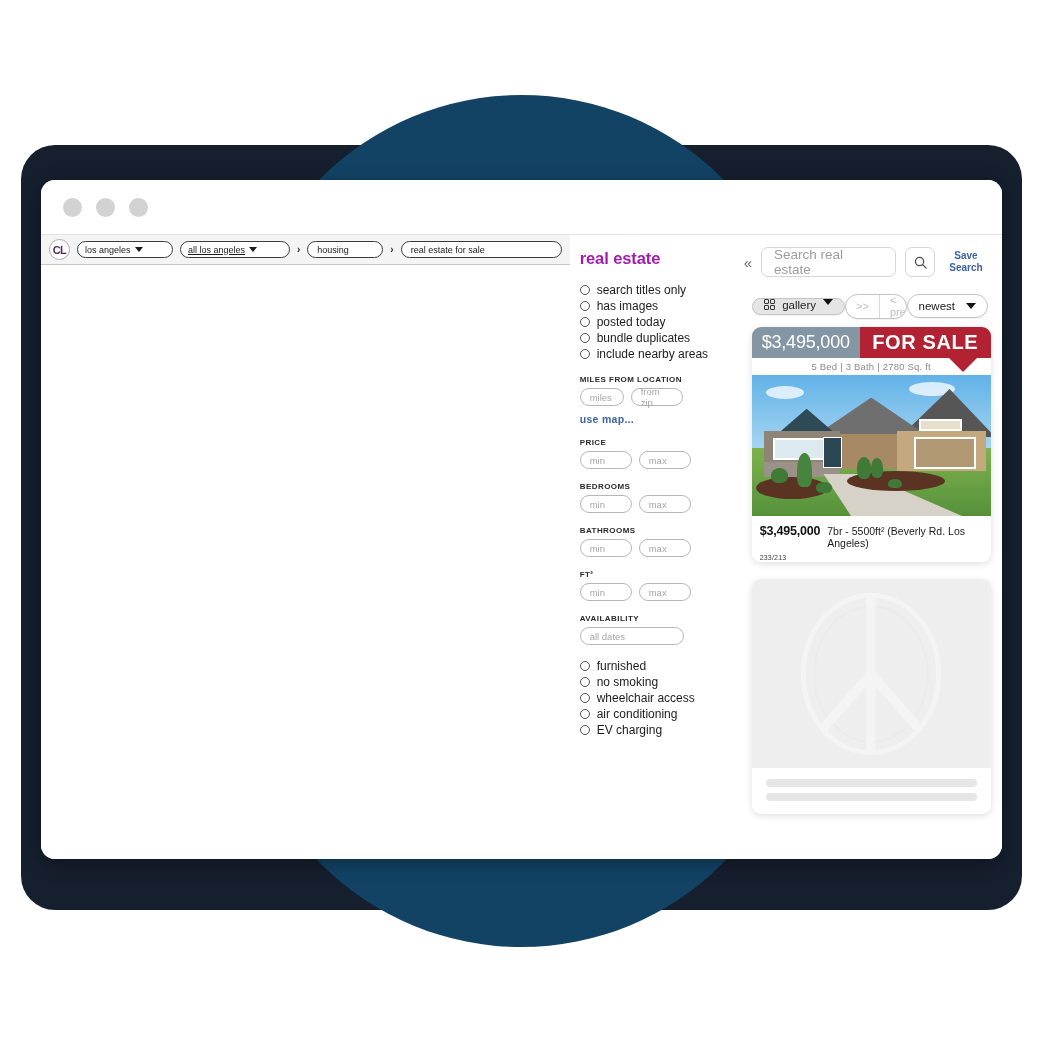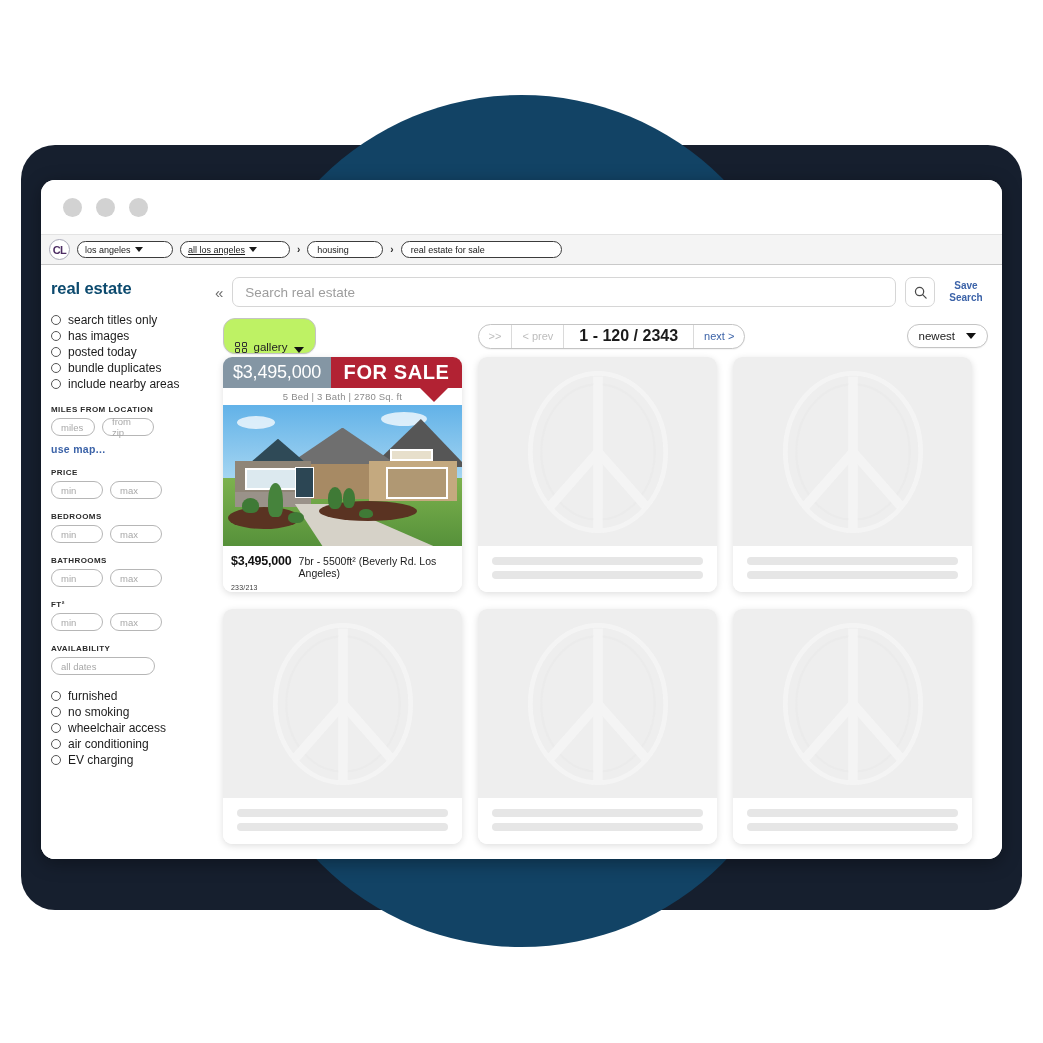--- a/index.html
+++ b/index.html
@@ -63,21 +63,21 @@
     gap: 14px;
     flex: none;
   }
   .dot { width: 19px; height: 19px; border-radius: 50%; background: #d2d2d2; }
 
   
   .clpage {
     flex: 1;
     background: #ffffff;
     display: flex;
-    flex-direction: column;
+    flex-direction: row;
     border-top: 1px solid #e3e3e3;
     overflow: hidden;
   }
 
   
   .navbar {
     height: 30px;
     background: #f4f4f4;
     border-bottom: 1px solid #c9c9c9;
     display: flex;
@@ -139,21 +139,21 @@
 
   
   .sidebar {
     width: 170px;
     padding: 14px 12px 0 10px;
     flex: none;
     background: #fff;
   }
   .cat-title {
     font-size: 16.5px;
-    color: #0c4a6e;
+    color: #a21caf;
     font-weight: 700;
     margin-bottom: 14px;
     letter-spacing: -0.1px;
   }
   .radio-row {
     display: flex; align-items: center; gap: 7px;
     height: 16px;
     margin-bottom: 0px;
   }
   .radio {
@@ -230,25 +230,25 @@
     flex: none;
     width: 44px;
   }
 
   .toolbar {
     display: flex; align-items: center;
     padding: 12px 14px 0 12px;
     height: 42px;
   }
   .pill {
-    height: 36px;
+    height: 17px;
     border: 1.2px solid #c4c4c4;
     border-radius: 12px;
-    background: #bef264;
-    display: flex; align-items: flex-end;
+    background: #e5e5e5;
+    display: flex; align-items: flex-start;
     gap: 7px;
     padding: 0 11px;
     font-size: 11.5px;
     color: #222;
     box-shadow: 0 1px 1px rgba(0,0,0,0.05);
   }
   .grid-ico {
     display: grid;
     grid-template-columns: 5px 5px;
     grid-template-rows: 5px 5px;

